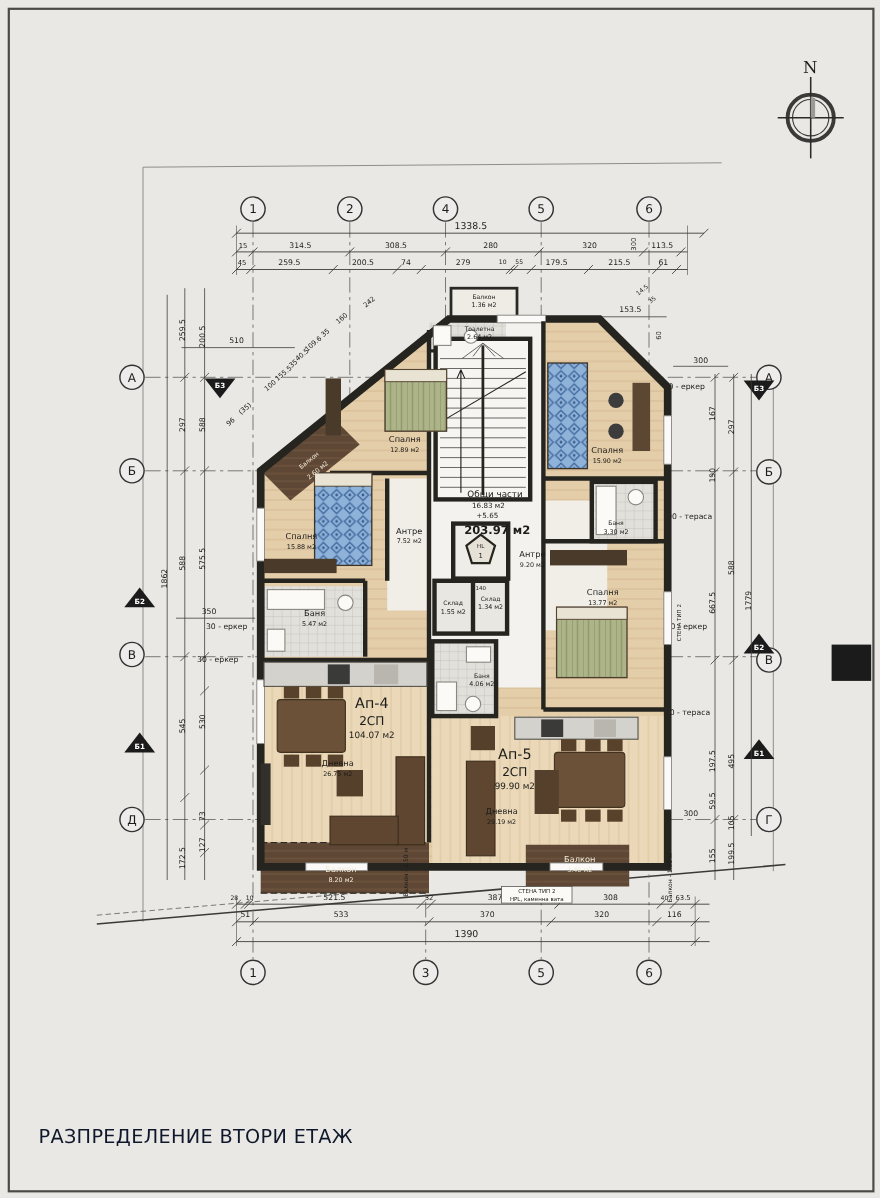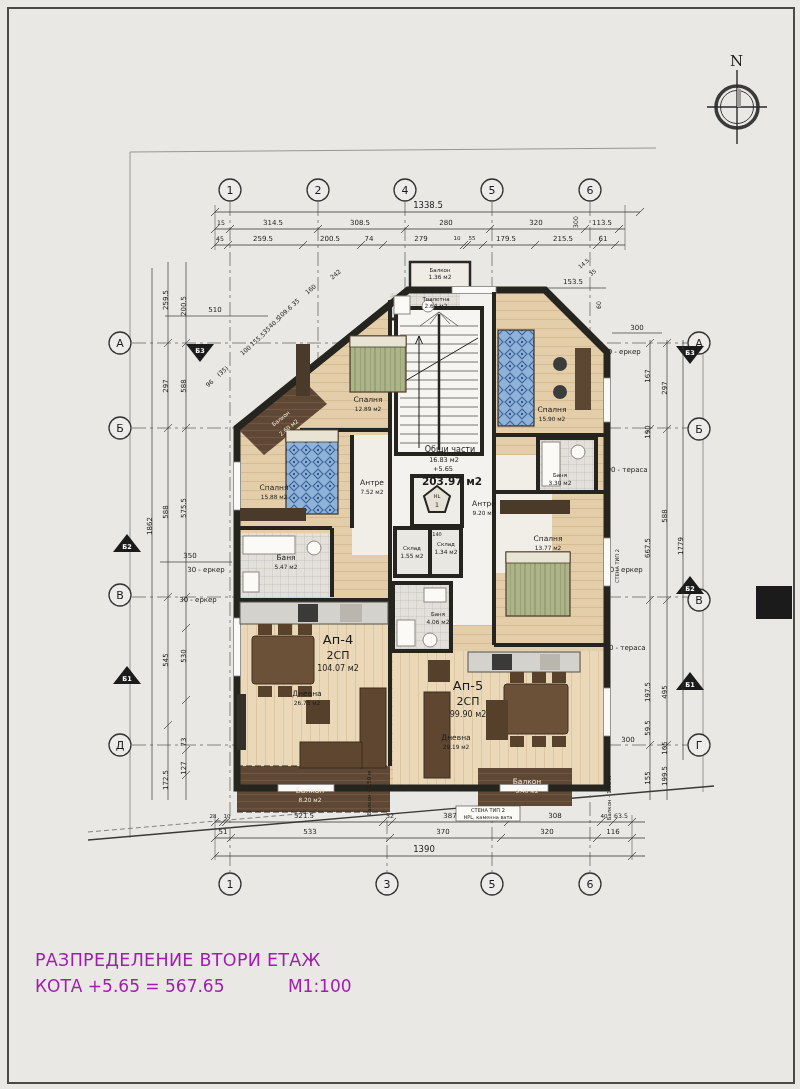--- a/index.html
+++ b/index.html
@@ -7,21 +7,21 @@
   .frame{position:absolute;left:7px;top:7px;width:784px;height:1073px;border:2px solid #4a4a48;}
   svg{position:absolute;left:0;top:0;}
   svg text{fill:#1c1c1a;}
   .ctr{text-anchor:middle;}
   .d5{font-size:5px;} .d55{font-size:5.5px;} .d6{font-size:6.2px;} .d7{font-size:7px;} .d8{font-size:8.5px;}
   .bub{font-size:11px;} .sec{font-size:6.5px;fill:#ffffff;font-weight:bold;}
   .rm{font-size:7.5px;} .ar{font-size:5.8px;} .rml{fill:#f3ead8;} 
   .ap1{font-size:13px;} .ap2{font-size:11px;} .ap3{font-size:8px;}
   .cm1{font-size:8px;} .cm2{font-size:6.5px;} .cm3{font-size:10.5px;font-weight:bold;}
   .nt{font-size:5.5px;}
-  .title-block{position:absolute;left:35px;top:950px;color:#a21caf;}
+  .title-block{position:absolute;left:35px;top:1024px;color:#0f172a;}
   .title-line1{font-size:17.5px;letter-spacing:.3px;}
   .title-line2{font-size:17px;margin-top:6px;}
   .title-line2 .sc{margin-left:58px;}
 </style>
 </head>
 <body>
 
 <div class="page">
   <div class="frame"></div>
 
@@ -466,18 +466,14 @@
       <circle cx="737" cy="107" r="16.5" fill="none" stroke="#3a3a38" stroke-width="1"></circle>
       <path d="M737 70 V144" stroke="#2a2a28" stroke-width="1.4"></path>
       <path d="M707 107 H767" stroke="#2a2a28" stroke-width="1.4"></path>
       <path d="M737 88 V107 H741 V89 Z" fill="#9a9a96"></path>
       <text x="730" y="66" font-size="15" font-family="DejaVu Serif, serif">N</text>
     </g>
   </svg>
 
   <div class="title-block">
     <div class="title-line1">РАЗПРЕДЕЛЕНИЕ ВТОРИ ЕТАЖ</div>
-    <div class="title-line2">
-      <span>КОТА +5.65 = 567.65</span>
-      <span class="sc">М1:100</span>
-    </div>
   </div>
 </div>
 
 </body></html>

